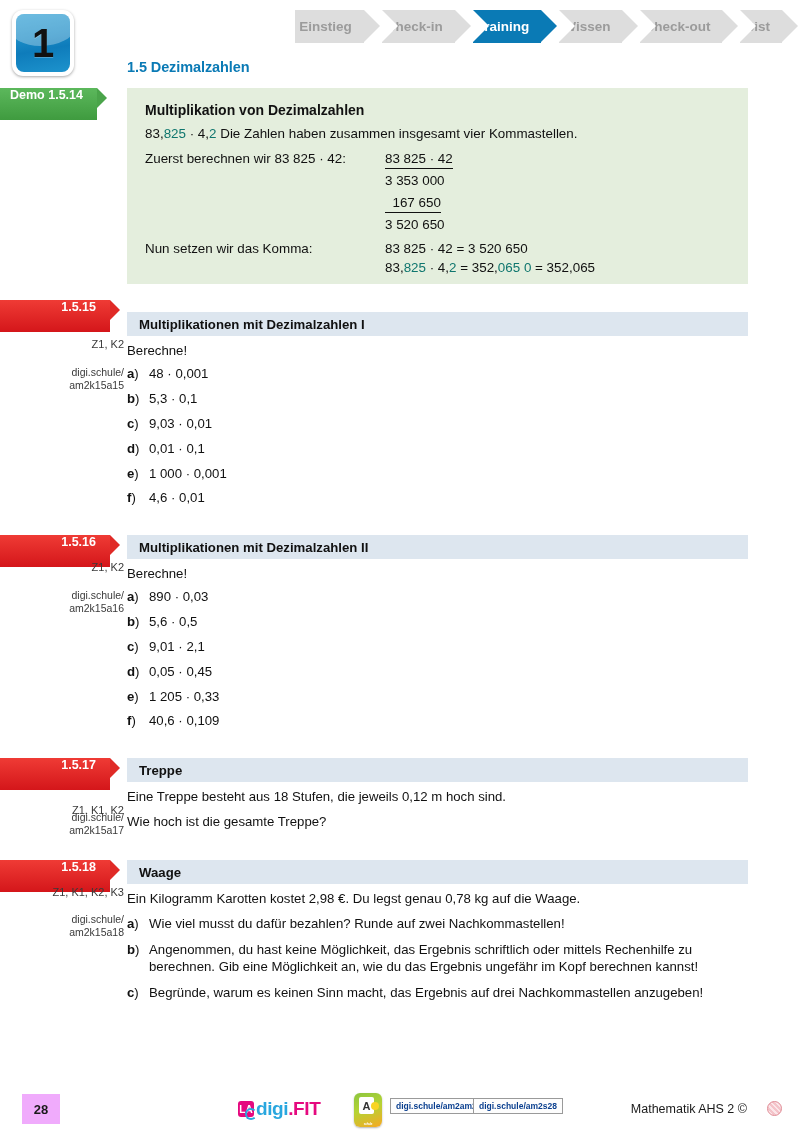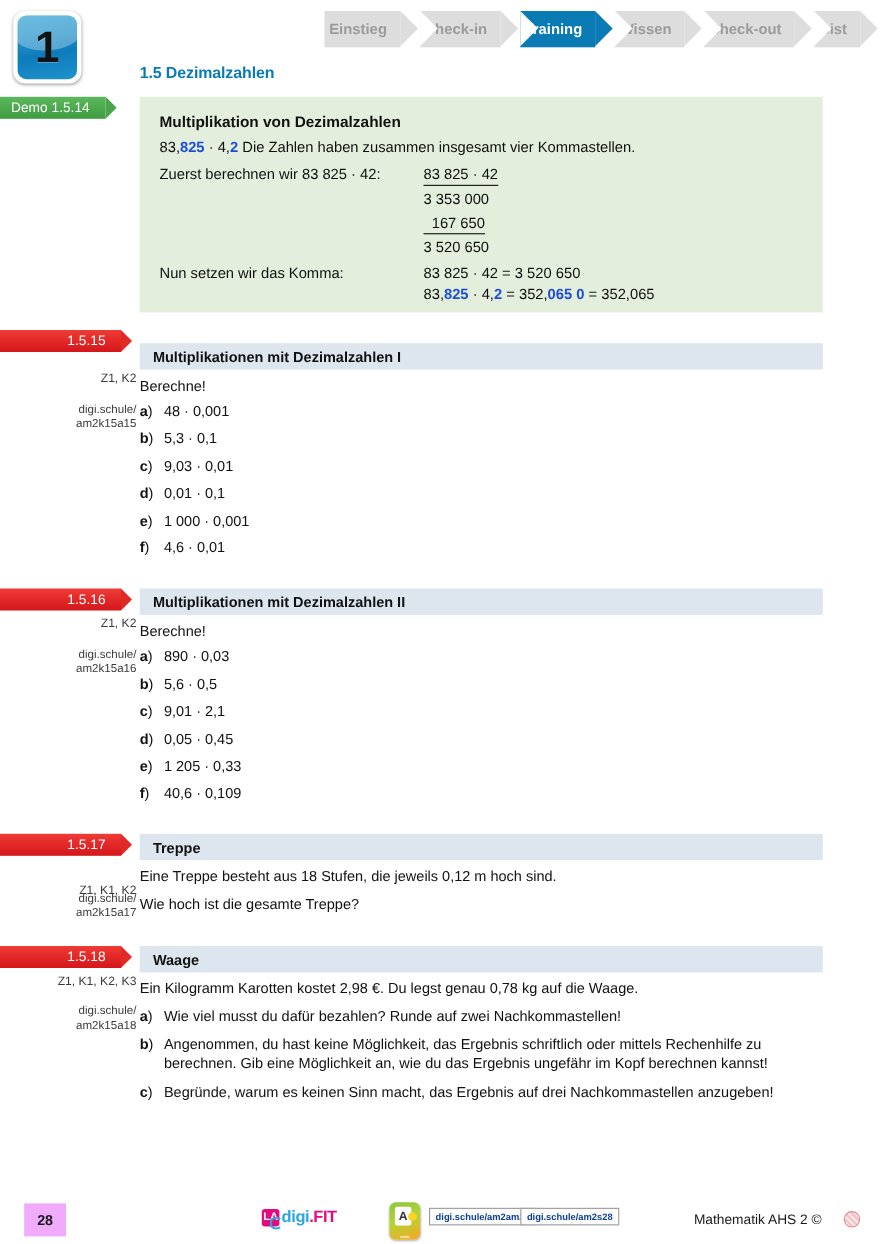--- a/index.html
+++ b/index.html
@@ -38,23 +38,23 @@
     position: relative; z-index:2;
     font-size: 40px; font-weight: 700; color: #111;
     font-family: "Liberation Sans", sans-serif;
     line-height: 1;
     text-shadow: 0 1px 0 rgba(255,255,255,.25);
   }
 
   
   .flag {
     position: absolute;
-    height: 20px;
-    display: flex; align-items: center;
-    color: #ffffff; font-weight: 400;
+    height: 32px;
+    display: flex; 
+    color: #ffffff; font-weight: 700;
     font-size: 12.5px;
     padding: 0 14px 0 10px;
     white-space: nowrap;
   }
   .flag::after{
     content:""; position:absolute; right:-10px; top:0;
     width:0; height:0;
     border-top:10px solid transparent;
     border-bottom:10px solid transparent;
   }
@@ -116,21 +116,21 @@
 
   
   .demo-box {
     position:absolute; left:127px; top:88px;
     width: 621px; height: 196px;
     background: #e4eedd;
     padding: 14px 18px;
   }
   .demo-title { font-size: 14px; font-weight:700; color:#111; margin-bottom: 9px; }
   .demo-line { font-size: 13.4px; color:#111; line-height: 1.0; margin-bottom: 9px; }
-  .red { color:#1d4ed8;font-weight:bold; }
+  .red { color:#0f766e; }
 
   .calc-grid { position:relative; }
   .calc-label { position:absolute; left:0; font-size:13.4px; color:#111; }
   .calc-col   { position:absolute; left:240px; font-size:13.4px; color:#111; white-space:pre; }
   .rule-top { border-bottom:1px solid #111; padding-bottom:2px; }
 
   
   .ex-head {
     position:absolute; left:127px;
     width:621px; height:24px;
@@ -160,21 +160,21 @@
     width:16px;height:16px;border-radius:3px;
     background:#e5097f; color:#fff; font-size:10px; font-weight:700;
     display:flex;align-items:center;justify-content:center;
     position:relative;
   }
   .digifit-mark::after{
     content:""; position:absolute; right:-3px; bottom:-3px;
     width:8px;height:8px;border-radius:50%;
     border:2px solid #29a7df; border-right-color:transparent;
   }
-  .digifit-text { font-size:15px; font-weight:700; letter-spacing:-0.4px; }
+  .digifit-text { font-size:19px; font-weight:700; letter-spacing:-0.4px; }
   .digifit-text .d { color:#29a7df; }
   .digifit-text .f { color:#e5097f; }
 
   .app-icon {
     position:absolute; left:354px; top:7px;
     width:28px; height:34px; border-radius:6px;
     background: linear-gradient(160deg,#8cc63f 0%, #b5d334 45%, #f7a823 100%);
     box-shadow:0 1px 2px rgba(0,0,0,.3);
     overflow:hidden;
   }

